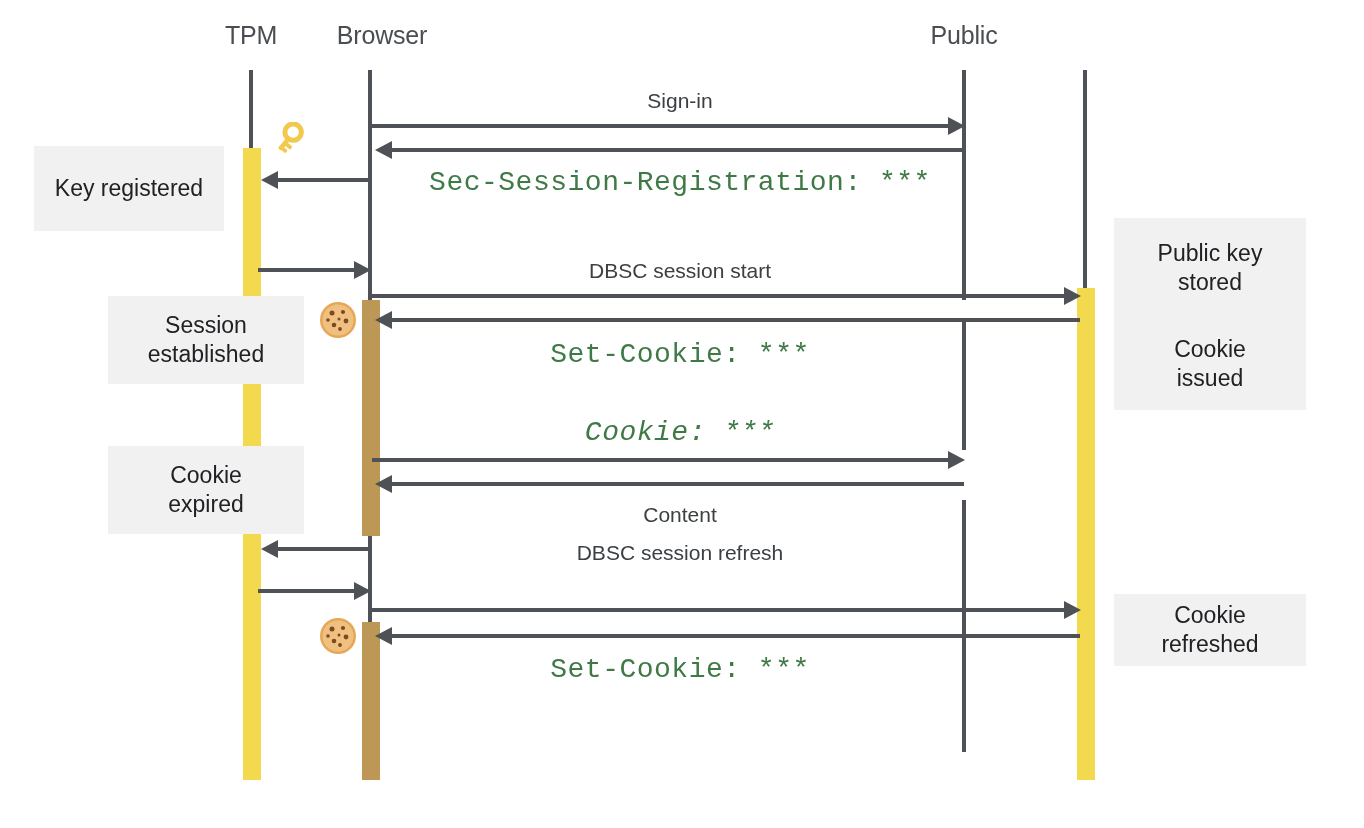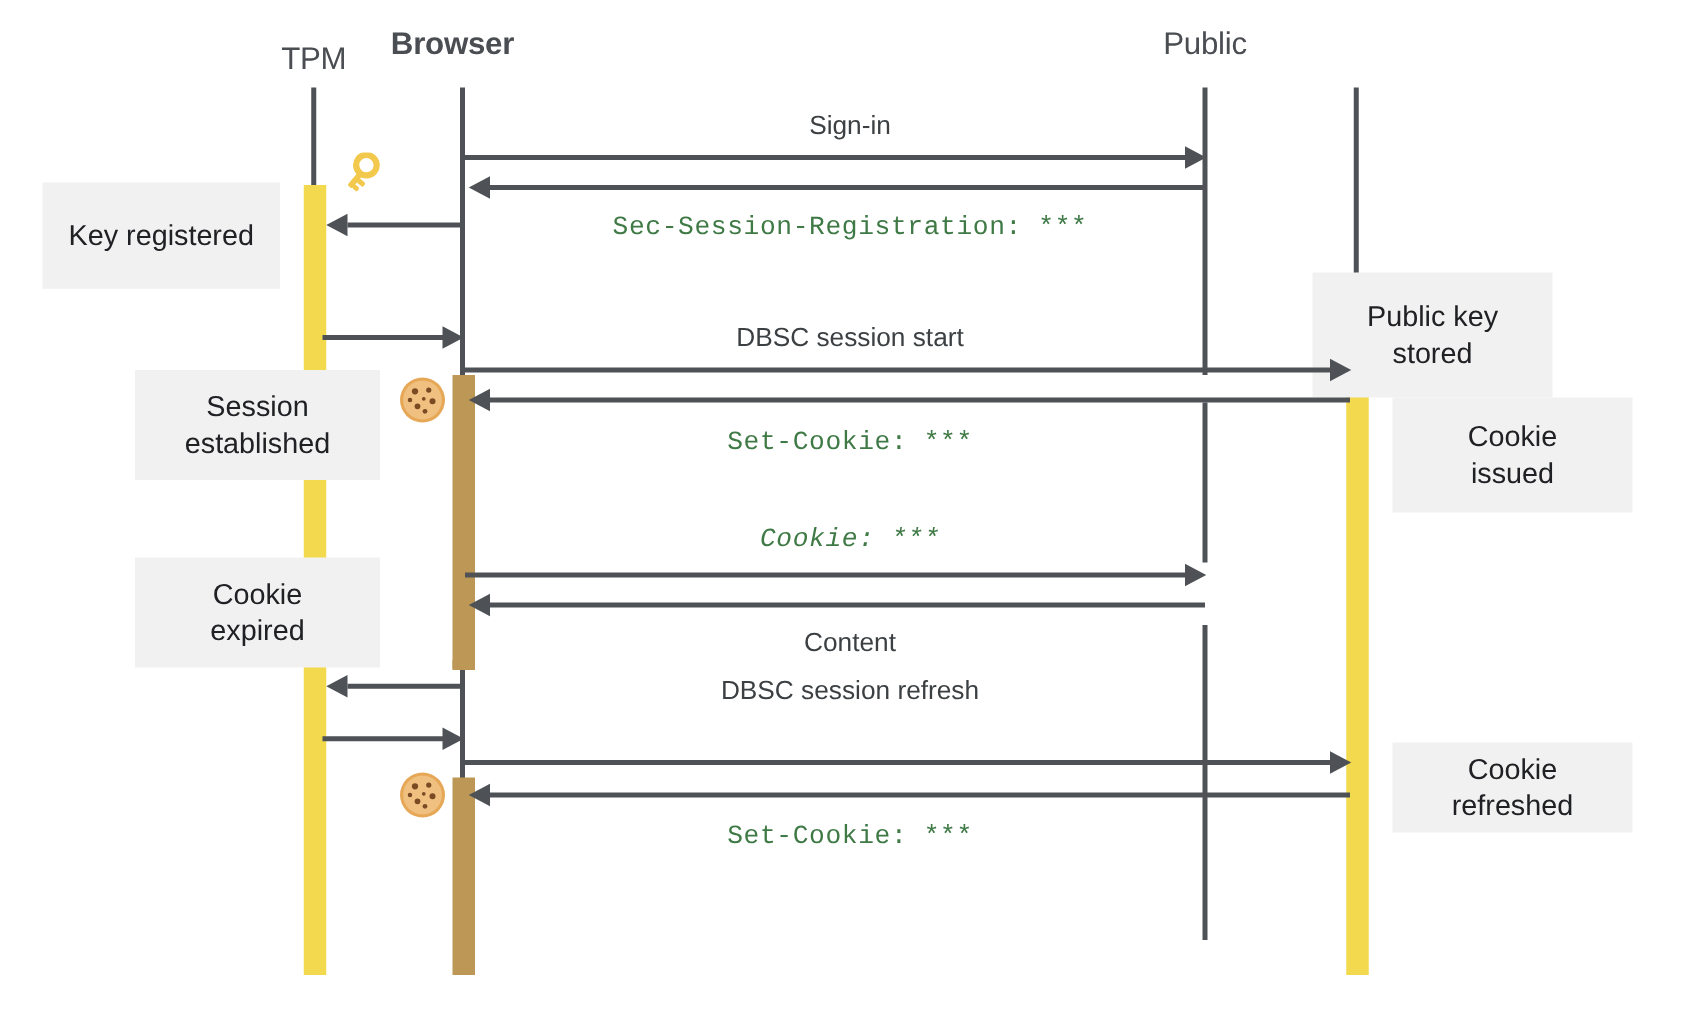--- a/index.html
+++ b/index.html
@@ -66,21 +66,21 @@
     text-align: center;
     color: #3c4043;
     font-size: 21px;
     line-height: 26px;
     font-family: "Liberation Sans", sans-serif;
     white-space: nowrap;
   }
   .msg.mono {
     font-family: "Liberation Mono", "DejaVu Sans Mono", monospace;
     color: #3f7a46;
-    font-size: 21px;
+    font-size: 28px;
     letter-spacing: 0.5px;
   }
   
   .note {
     position: absolute;
     background: #f1f1f1;
     color: #202124;
     font-size: 23px;
     line-height: 29px;
     font-family: "Liberation Sans", sans-serif;
@@ -99,23 +99,23 @@
     line-height: 1;
     user-select: none;
   }
   .emoji svg { display: block; }
 </style>
 </head>
 <body>
 
 <div id="canvas">
 
-  <div class="participant-label" style="left:191px; top:32px; width:120px;">TPM</div>
-
-  <div class="participant-label" style="left:292px; top:20px; width:140px;font-weight:bold;">Browser</div>
+  <div class="participant-label" style="left:191px; top:20px; width:120px;">TPM</div>
+
+  <div class="participant-label" style="left:312px; top:20px; width:140px;">Browser</div>
 
   <div class="participant-label" style="left:894px; top:20px; width:140px;">Public</div>
 
 
   <div class="lifeline" style="left:249px; top:70px; height:80px;"></div>
 
   <div class="lifeline" style="left:368px; top:70px; height:230px;"></div>
   <div class="lifeline" style="left:368px; top:518px; height:112px;"></div>
 
   <div class="lifeline" style="left:962px; top:70px; height:230px;"></div>
@@ -154,21 +154,21 @@
   </div>
 
   <div class="note" style="left:34px; top:146px; width:190px; height:85px;">Key registered</div>
 
   <div class="arrow" style="left:278px; top:178px; width:92px;"></div>
   <div class="arrowhead left" style="left:261px; top:171px;"></div>
 
   <div class="arrow" style="left:258px; top:268px; width:98px;"></div>
   <div class="arrowhead right" style="left:354px; top:261px;"></div>
 
-  <div class="note" style="left:1050px; top:218px; width:192px; height:100px;">Public key
+  <div class="note" style="left:1114px; top:218px; width:192px; height:100px;">Public key
 stored</div>
 
   <div class="msg" style="left:470px; top:258px; width:420px;">DBSC session start</div>
   <div class="arrow" style="left:372px; top:294px; width:696px;"></div>
   <div class="arrowhead right" style="left:1064px; top:287px;"></div>
 
   <div class="arrow" style="left:392px; top:318px; width:688px;"></div>
   <div class="arrowhead left" style="left:375px; top:311px;"></div>
   <div class="msg mono" style="left:430px; top:342px; width:500px;">Set-Cookie: ***</div>
 

